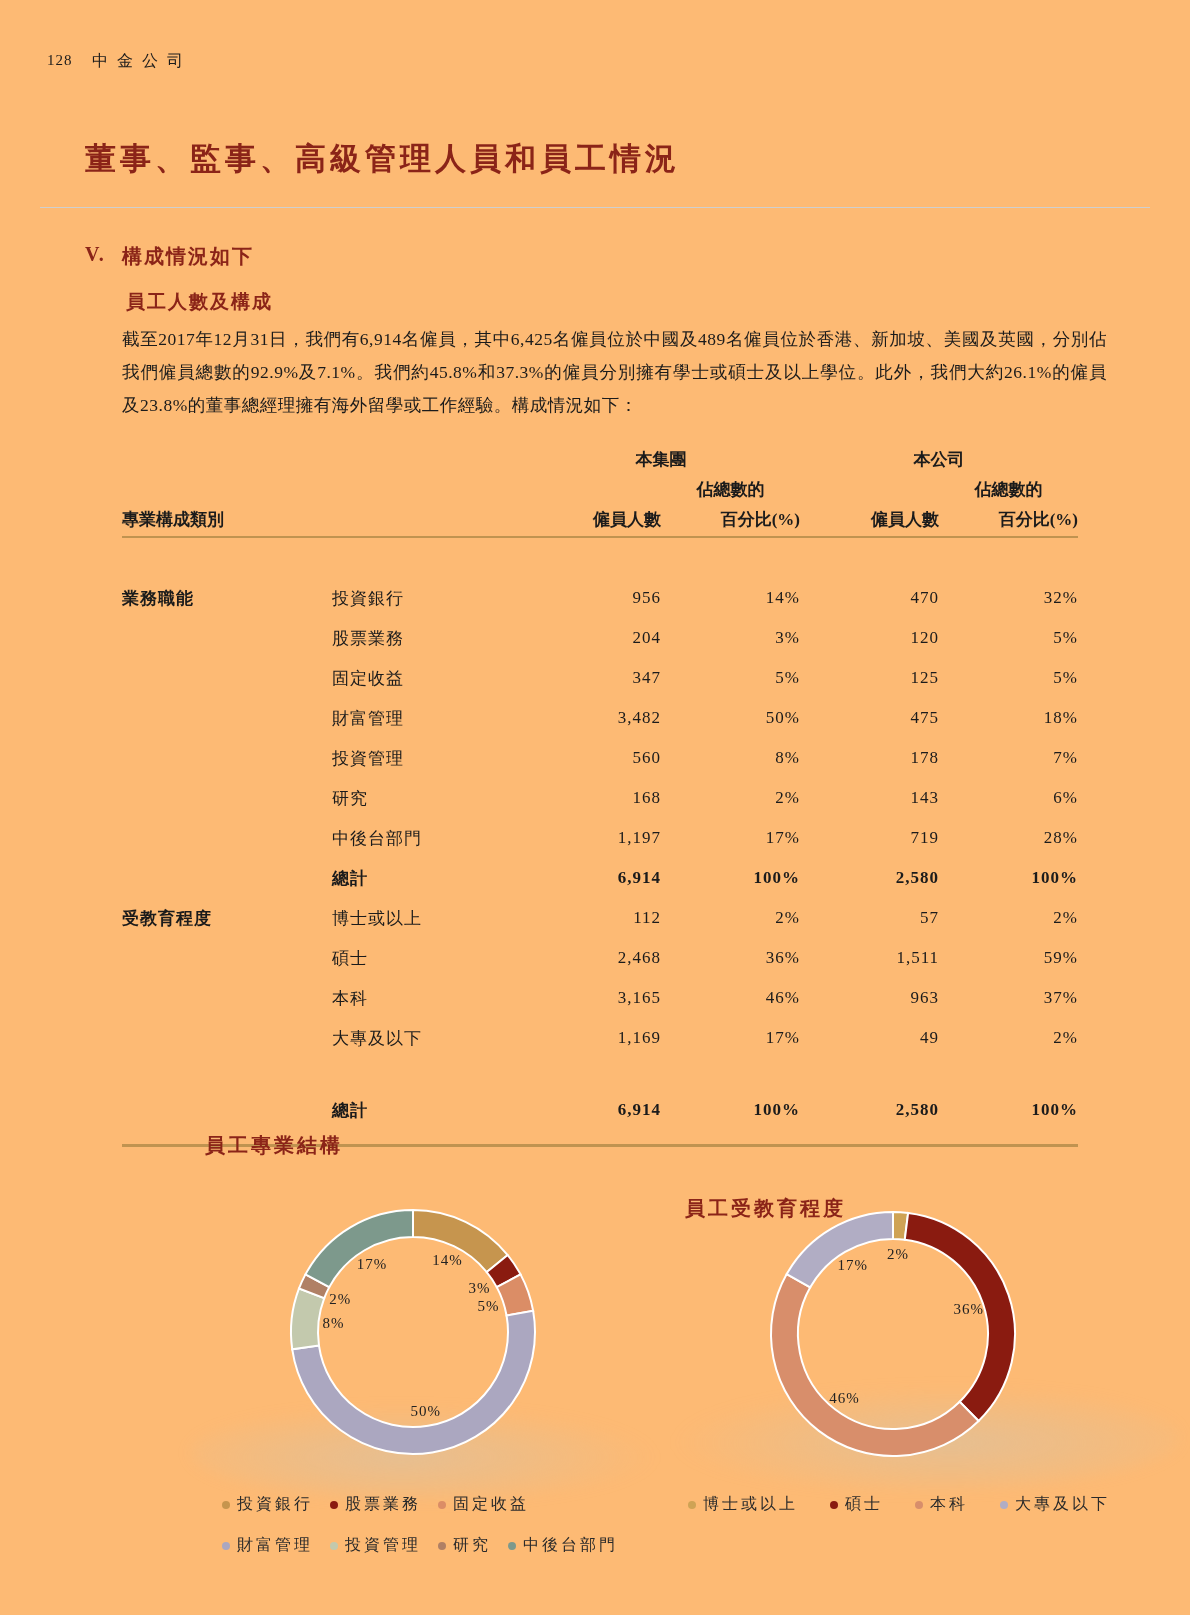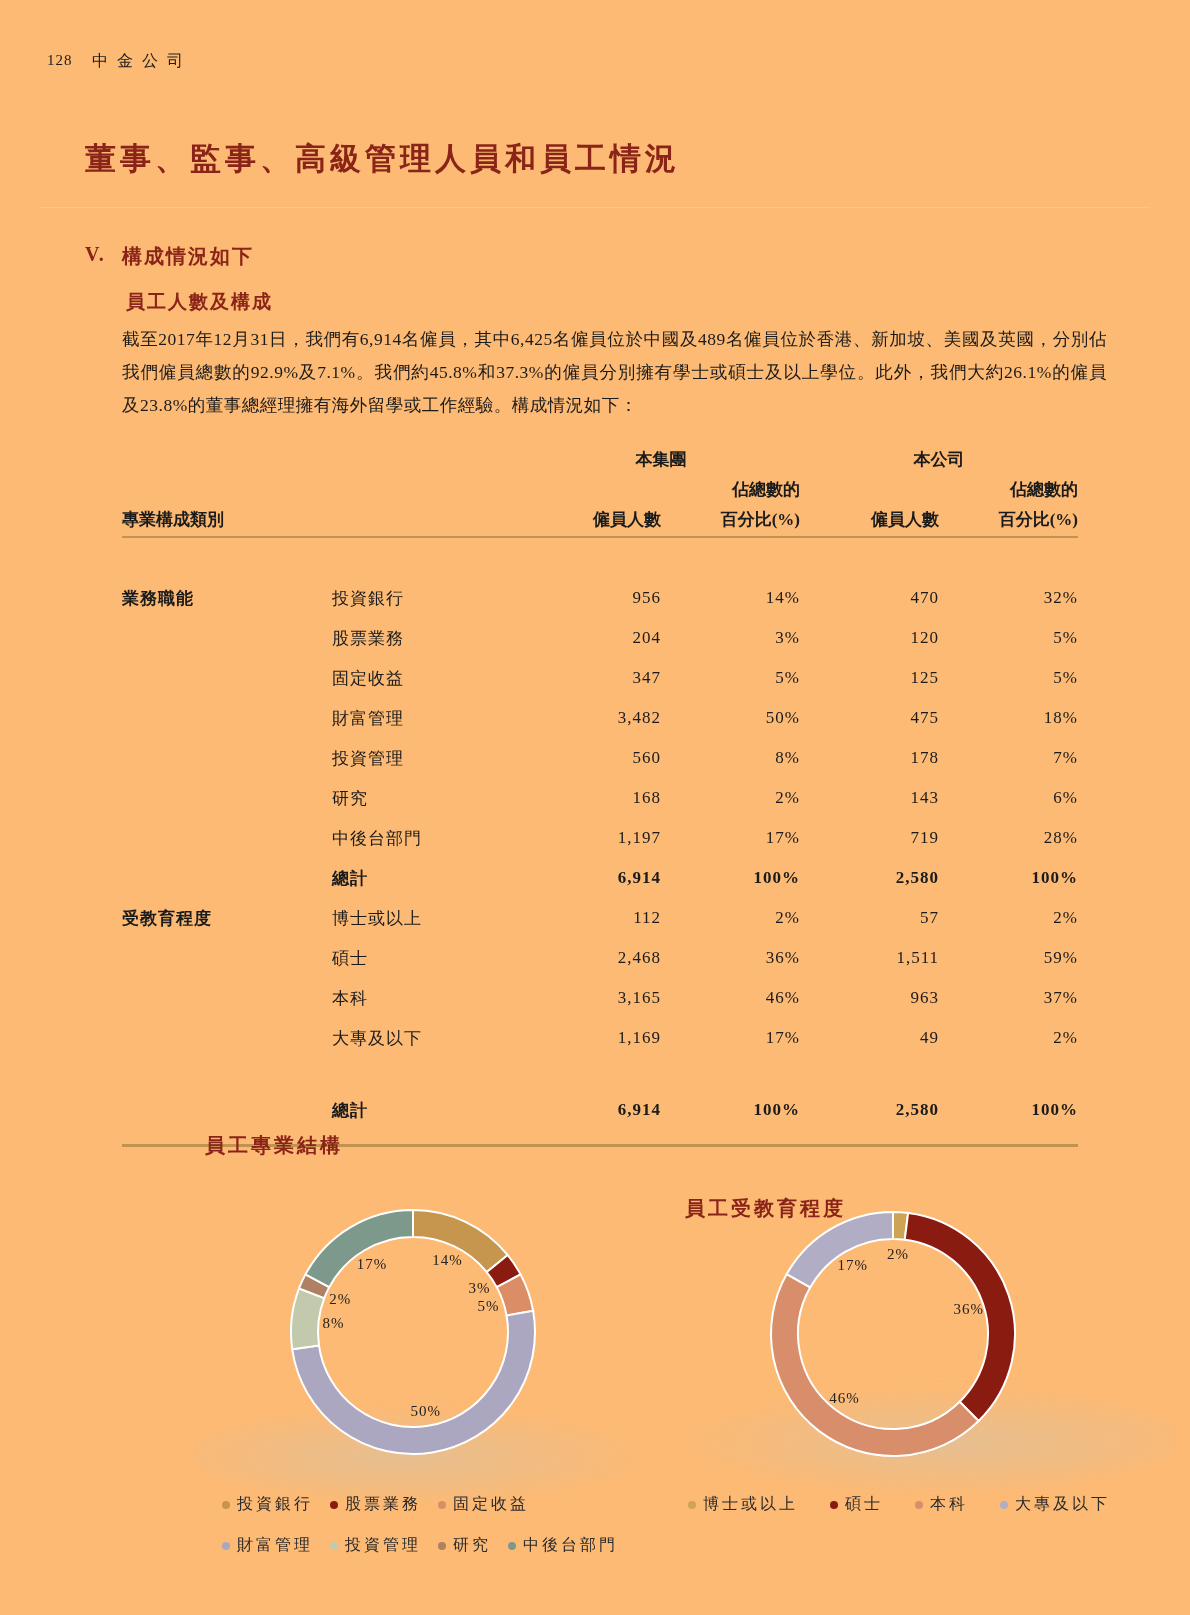--- a/index.html
+++ b/index.html
@@ -22,21 +22,21 @@
   .intro-paragraph{position:absolute;left:122px;top:323px;width:985px;margin:0;font-size:17.5px;
                    line-height:33px;text-align:justify;letter-spacing:0.5px;}
   
   table.emp{position:absolute;left:122px;top:445px;width:956px;border-collapse:collapse;
             font-size:17px;table-layout:fixed;}
   table.emp td{padding:0;vertical-align:bottom;}
   td.num{text-align:right;}
   td.ctr{text-align:center;}
   .b{font-weight:bold;}
   tr.h1 td{height:26px;}
-  tr.h2 td{height:30px;}
+  tr.h2 td{height:30px;text-align:center;}
   tr.h3 td{height:30px;border-bottom:2px solid #C09350;padding-bottom:5px;}
   tbody.rows td{height:40px;vertical-align:middle;letter-spacing:1px;}
   tbody.rows tr.first td{padding-top:40px;}
   tbody.rows tr.last td{padding-top:32px;padding-bottom:14px;border-bottom:3px solid #C09350;}
   
   .chart-title{position:absolute;margin:0;font-size:20px;font-weight:bold;color:#8B2418;letter-spacing:3px;}
   #chart-title-0{left:205px;top:1132px;}
   #chart-title-1{left:645px;top:1195px;margin-left:40px;}
   svg.donut{position:absolute;width:300px;height:300px;}
   #donut-0{left:263px;top:1182px;}

